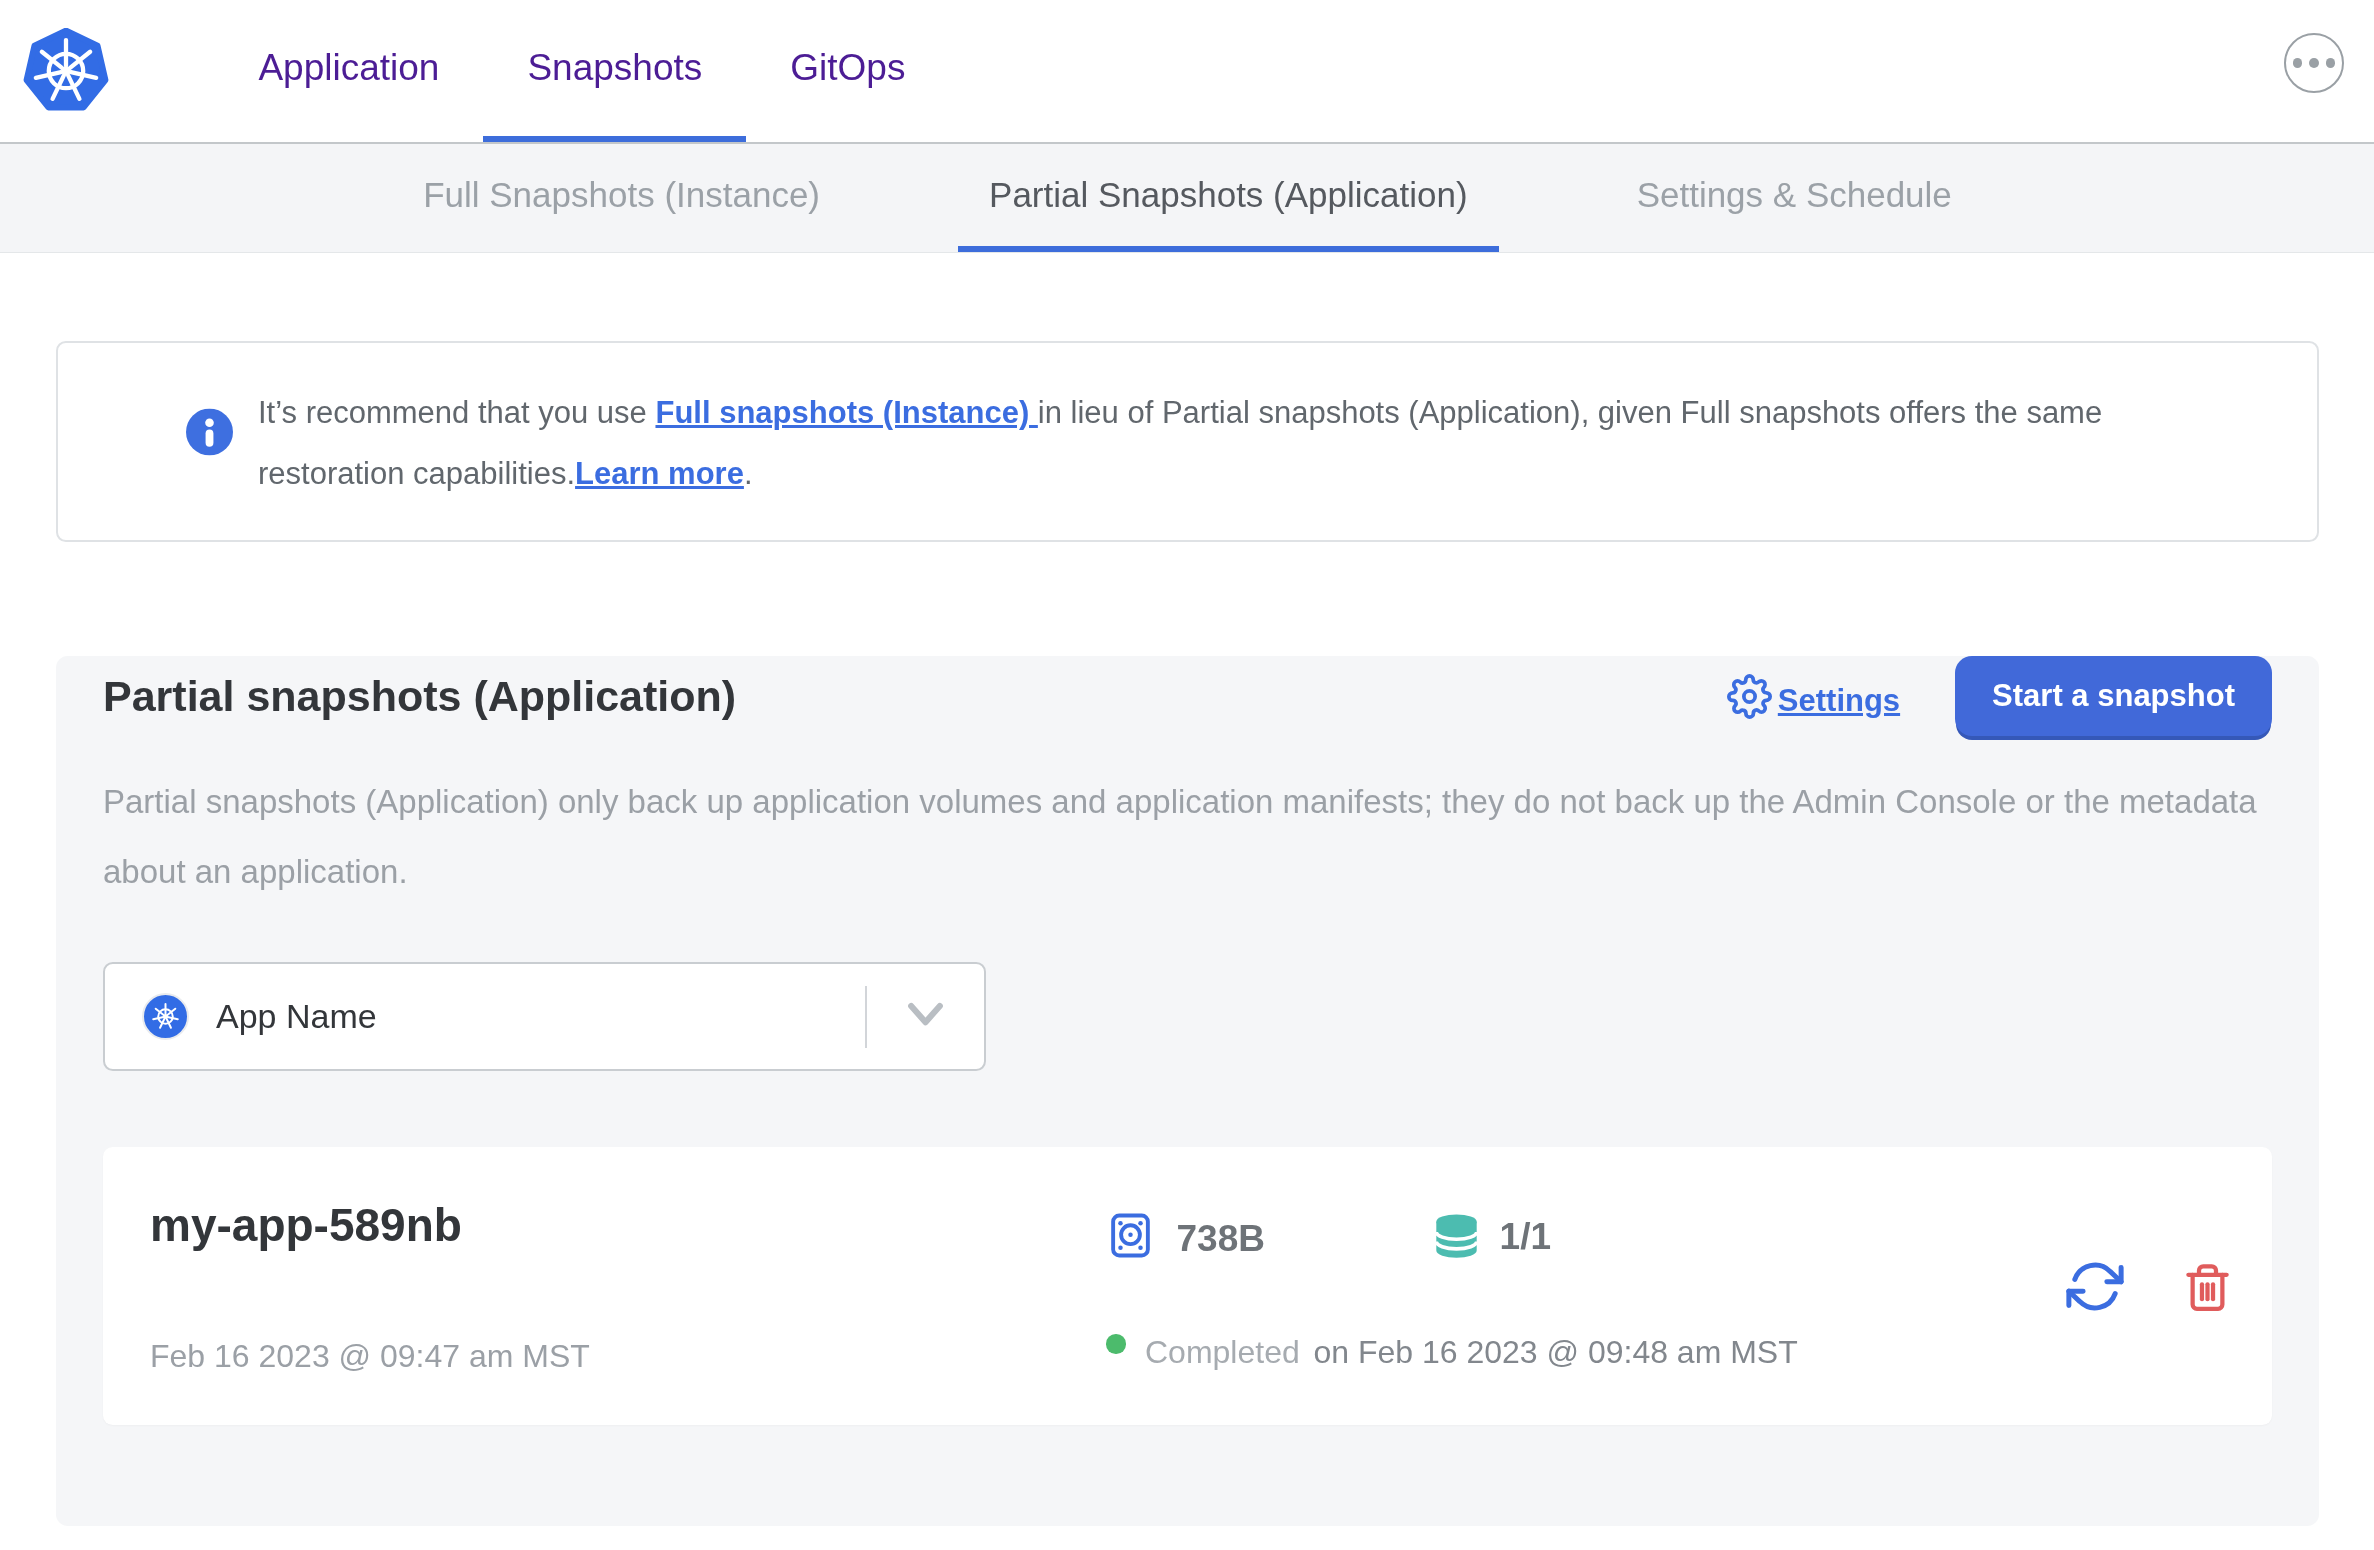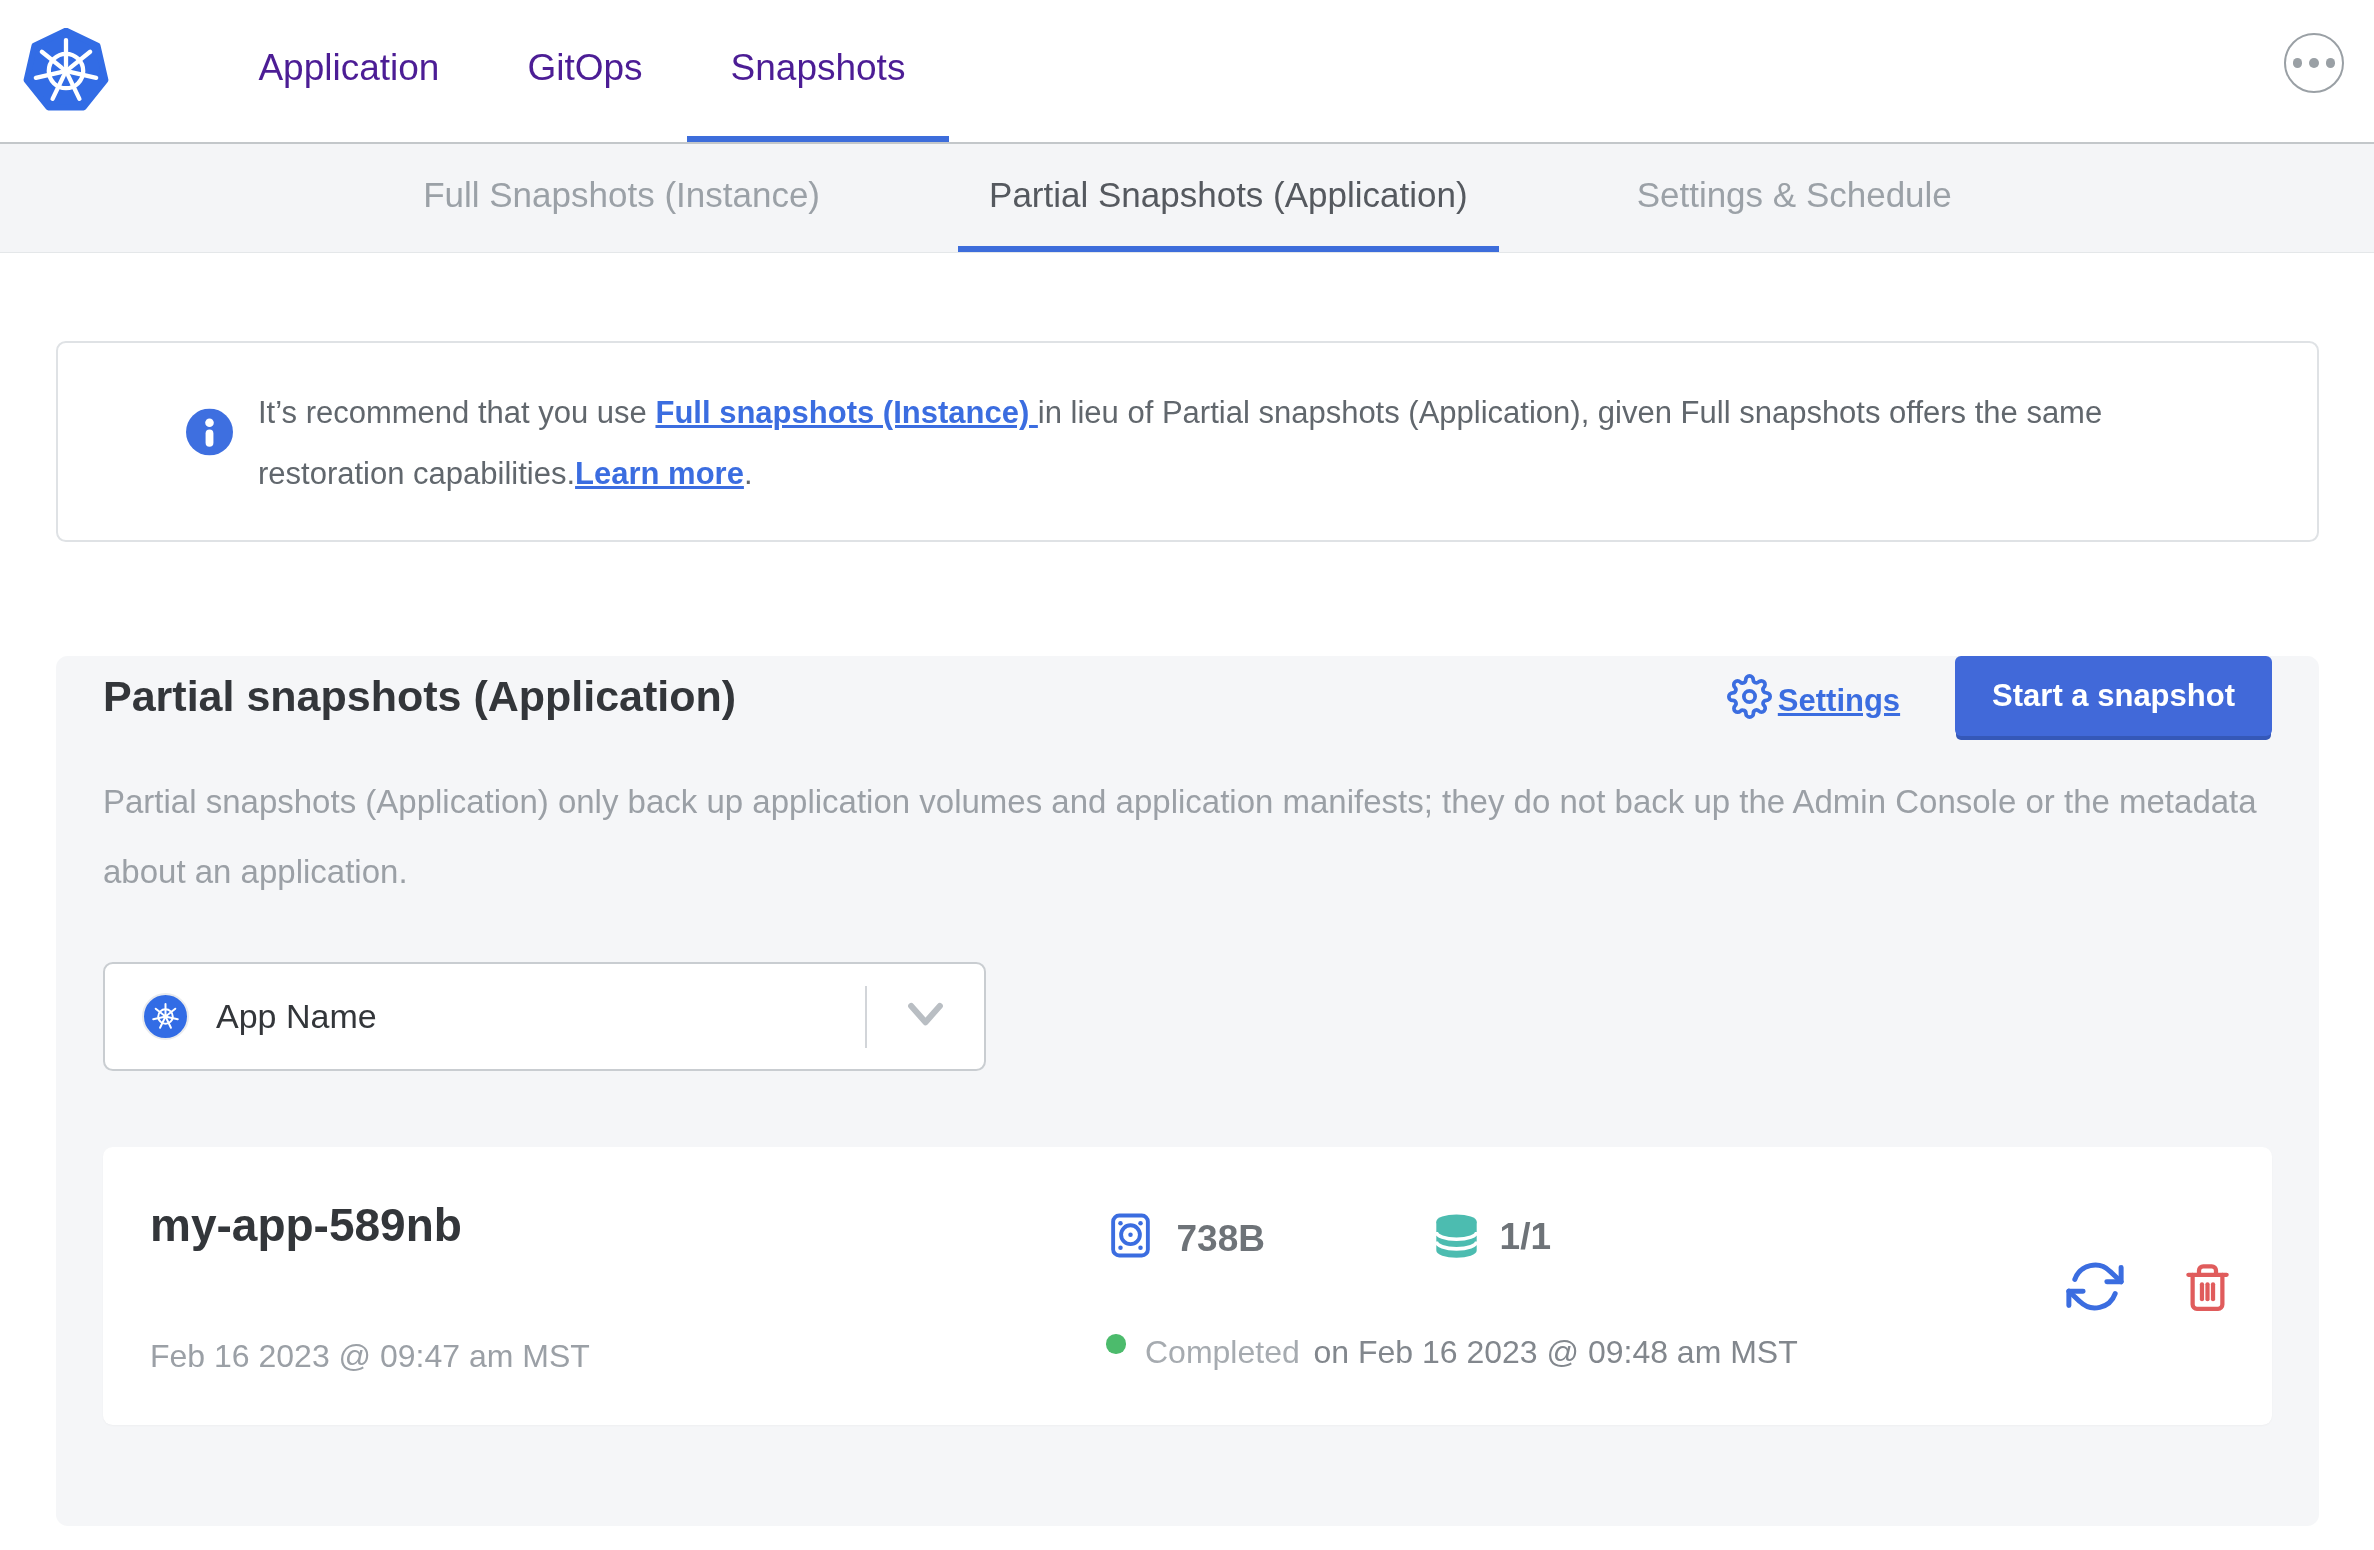--- a/index.html
+++ b/index.html
@@ -55,21 +55,21 @@
   .panel {
     margin:114px auto 0; width:2263px; height:870px;
     background:#f5f6f8; border-radius:11.7px; padding:0 47px;
   }
   .panel-head { margin-top:53px; height:80px; display:flex; align-items:center; }
   .panel-title { font-size:43px; font-weight:bold; color:#33363a; }
   .spacer { flex:1; }
   .settings-link { display:flex; align-items:flex-end; gap:6px; cursor:pointer; }
   .settings-link span { color:#3b6de0; font-size:31px; font-weight:bold; text-decoration:underline; }
   .start-btn {
-    margin-left:55px; height:80px; padding:0 37px; border:none; border-radius:6px;
+    margin-left:55px; height:80px; padding:0 37px; border:none; border-radius:17px;
     background:#4169d9; color:#fff; font-family:"Liberation Sans", sans-serif;
     font-size:31px; font-weight:bold; cursor:pointer;
     box-shadow:0 4.9px 0 -1px #3558b8;
   }
   .panel-desc { margin-top:31px; max-width:2180px; font-size:33px; line-height:70px; color:#9ba0a6; }
 
   .app-select {
     margin-top:55px; width:883px; height:109px; background:#fff;
     border:2px solid #c9cdd1; border-radius:9.8px;
     display:flex; align-items:center; position:relative; cursor:pointer;
@@ -118,22 +118,22 @@
           <line x1="52.6" y1="55.4" x2="65.6" y2="82.4"></line>
           <line x1="47.4" y1="55.4" x2="34.4" y2="82.4"></line>
           <line x1="44.2" y1="51.3" x2="14.9" y2="58.0"></line>
           <line x1="45.3" y1="46.3" x2="21.9" y2="27.6"></line>
         </g>
         <circle cx="50" cy="50" r="5.5" fill="#ffffff"></circle>
       </svg>
     </div>
     <div class="main-nav">
       <div class="nav-tab">Application</div>
+      <div class="nav-tab active">Snapshots</div>
       <div class="nav-tab">GitOps</div>
-      <div class="nav-tab active">Snapshots</div>
     </div>
     <div class="more-btn">
         <i></i>
         <i></i>
         <i></i>
       </div>
   </div>
 
   <div class="subnav">
     <div class="subtab">Full Snapshots (Instance)</div>

